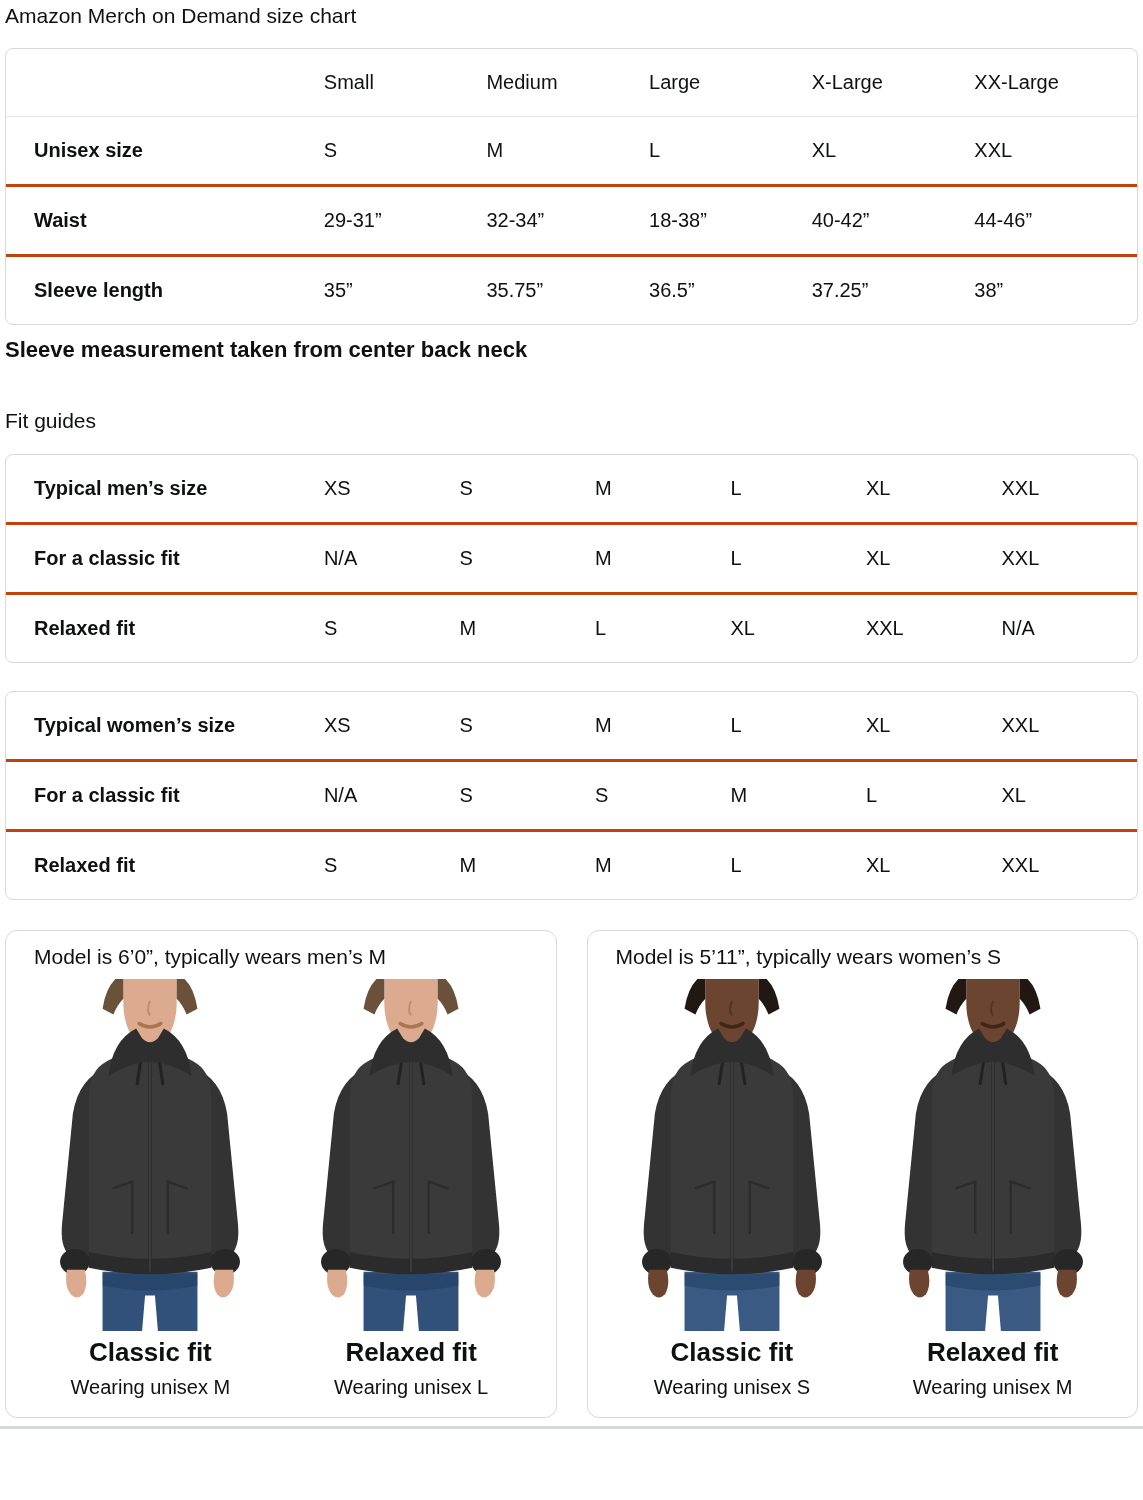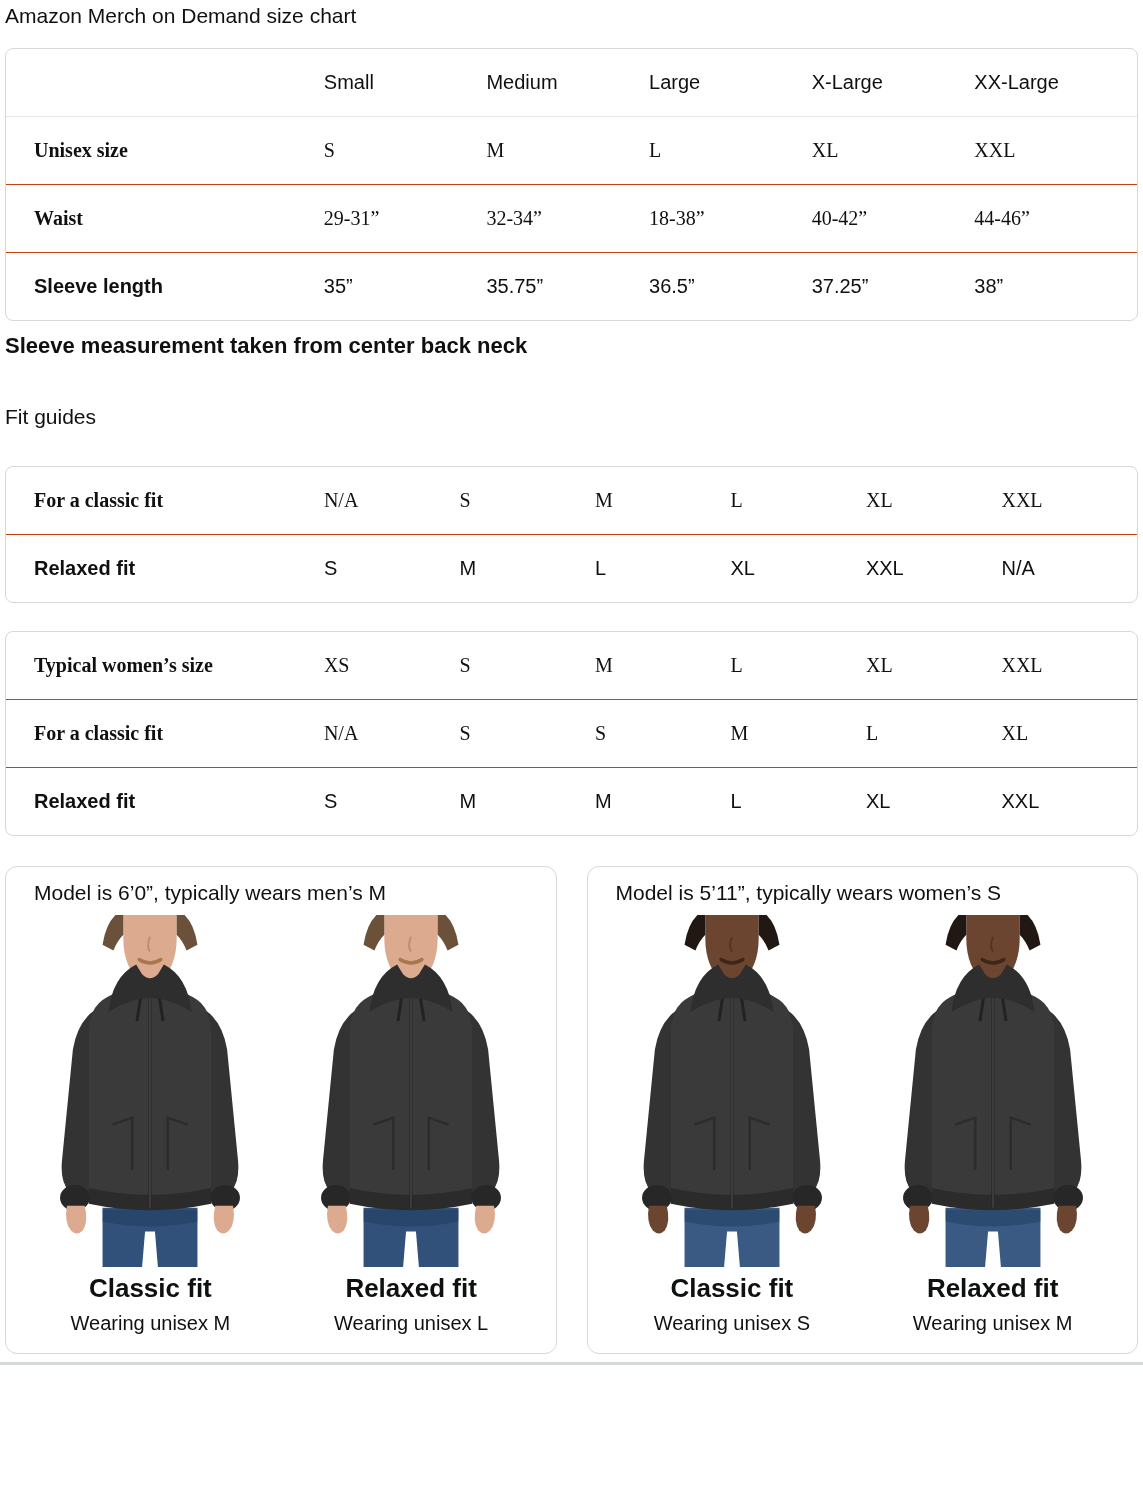--- a/index.html
+++ b/index.html
@@ -9,26 +9,26 @@
     color:#0f1111;
     -webkit-font-smoothing:antialiased;
   }
   .wrap{padding:2px 5px 0;border-radius:28px;}
   .page-title{font-size:21px;font-weight:400;margin:2px 0 20px;}
   .panel{border:1px solid #d5d9d9;border-radius:8px;overflow:hidden;background:#fff;margin-top:8px;}
   table{width:100%;border-collapse:separate;border-spacing:0;table-layout:fixed;}
   th,td{height:67px;padding:0;font-size:20px;font-weight:400;text-align:left;vertical-align:middle;color:#0f1111;white-space:nowrap;}
   .rowlabel{font-weight:700;padding-left:28px;}
   thead th{border-bottom:1px solid #e7e7e7;}
-  tbody tr:not(:last-child) td{border-bottom:1px solid #c2410c;font-family:Liberation Serif, serif;}
+  tbody tr:not(:last-child) td{border-bottom:3px solid #c2410c;}
   .c-label{width:28.1%;}
   .c-5{width:14.38%;}
   .c-6{width:11.98%;}
   .note{font-size:22px;margin:12px 0 0;font-weight:bold;}
-  .fit-heading{font-size:21px;font-weight:400;margin:46px 0 37px;}
+  .fit-heading{font-size:21px;font-weight:400;margin:46px 0 21px;}
   .fit-table-gap{margin-bottom:28px;}
   .cards{display:flex;gap:30px;margin-top:30px;}
   .card{flex:1;border:1px solid #d5d9d9;border-radius:12px;padding:14px 14px 18px;background:#fff;}
   .card-title{font-size:21px;font-weight:400;margin:0 0 10px 14px;}
   .figures{display:flex;}
   .figure{flex:1;display:flex;flex-direction:column;align-items:center;}
   svg.model{width:238px;height:352px;display:block;}
   .fit-caption{font-size:26px;font-weight:700;margin-top:6px;}
   .wearing-caption{font-size:20px;margin-top:8px;}
   .model.male{--skin:#dcab8f;--skin-dark:#a8764f;--hair:#6b513a;--jeans:#32517a;}
@@ -142,20 +142,29 @@
           <col class="c-label">
           <col class="c-6">
           <col class="c-6">
           <col class="c-6">
           <col class="c-6">
           <col class="c-6">
           <col class="c-6">
         </colgroup>
       <tbody>
         <tr>
+          <td class="rowlabel">Typical men’s size</td>
+          <td>XS</td>
+          <td>S</td>
+          <td>M</td>
+          <td>L</td>
+          <td>XL</td>
+          <td>XXL</td>
+        </tr>
+        <tr>
           <td class="rowlabel">For a classic fit</td>
           <td>N/A</td>
           <td>S</td>
           <td>M</td>
           <td>L</td>
           <td>XL</td>
           <td>XXL</td>
         </tr>
         <tr>
           <td class="rowlabel">Relaxed fit</td>

